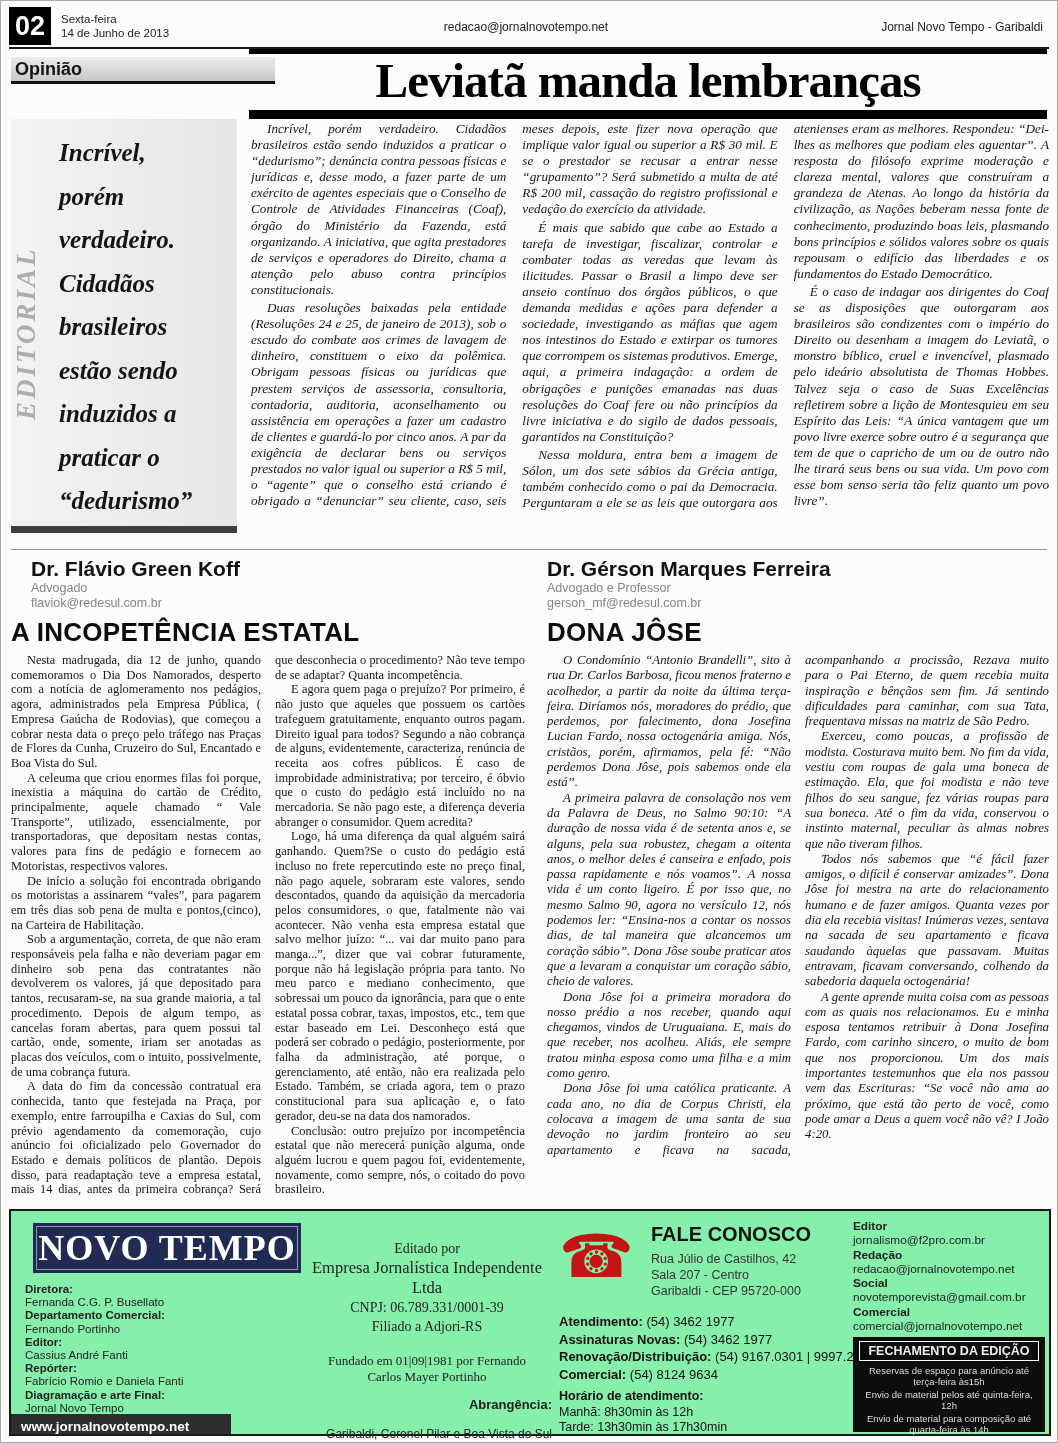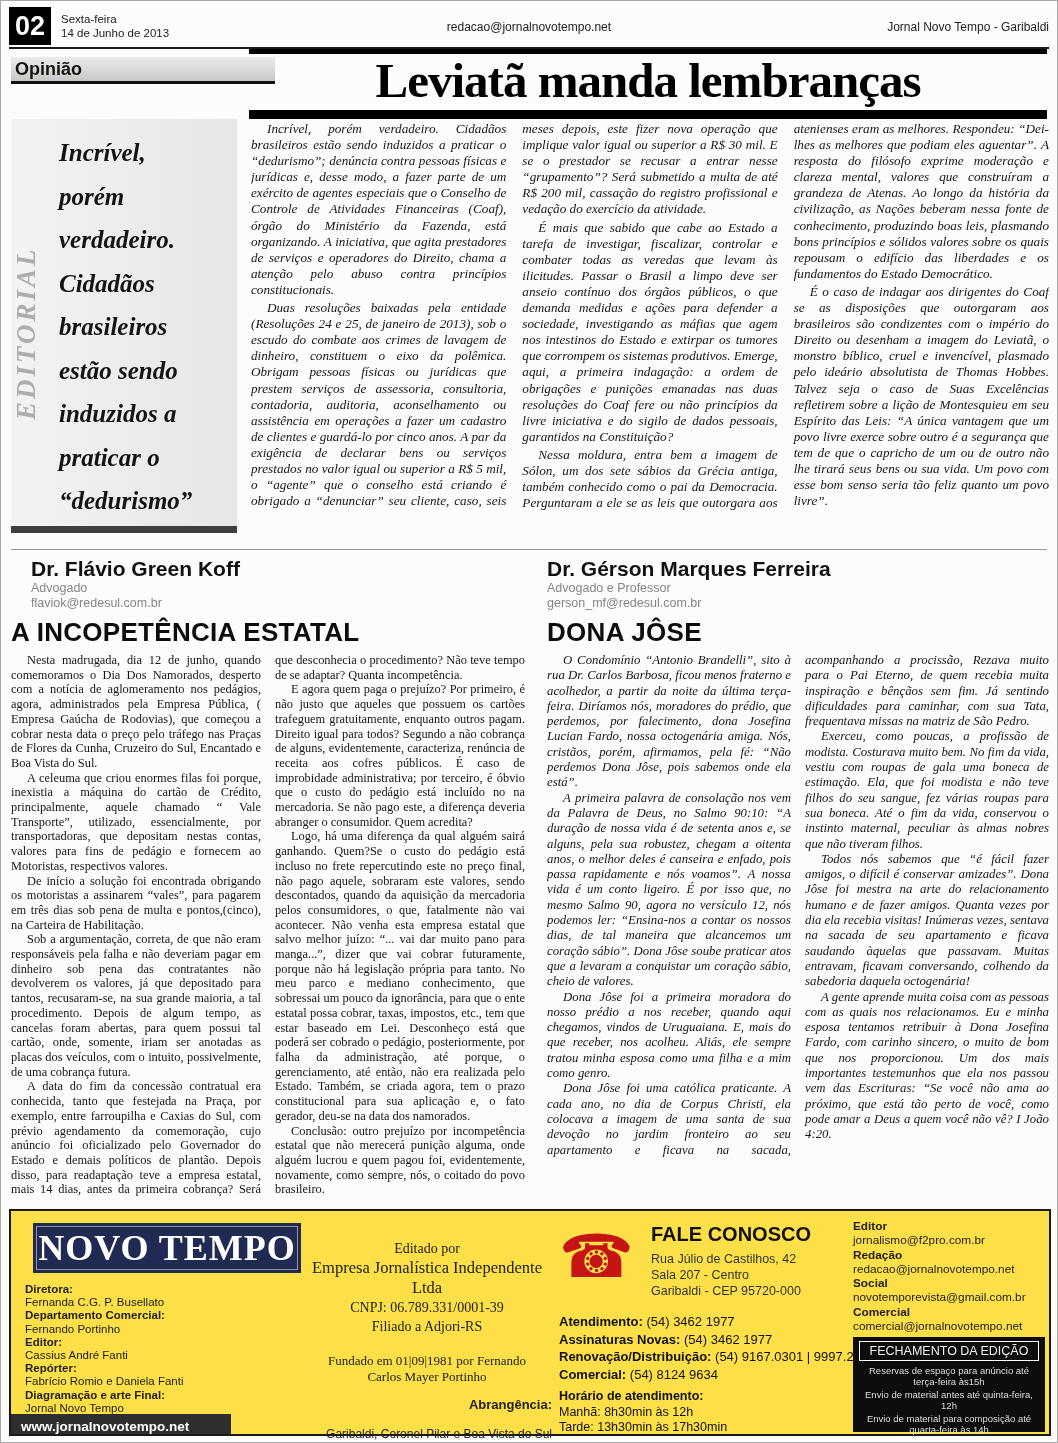--- a/index.html
+++ b/index.html
@@ -2,21 +2,21 @@
 <html lang="pt-BR"><head>
 <meta charset="utf-8">
 <title>Jornal Novo Tempo - 02</title>
 <style>
   * { margin:0; padding:0; box-sizing:border-box; }
   body { background:#d8d8d8; font-family:"Liberation Serif", serif; }
   .page { position:relative; width:1058px; height:1443px; margin:0 auto;
           background:#fcfcfa; color:#111; overflow:hidden; border:1px solid #a9a9a9; }
 
   
-  .masthead { position:absolute; top:6px; left:8px; right:8px; height:38px; }
+  .masthead { position:absolute; top:6px; left:8px; right:14px; height:38px; }
   .pagenum { position:absolute; left:0; top:0; width:42px; height:38px; background:#000;
              color:#fff; font-family:"Liberation Sans",sans-serif; font-weight:bold;
              font-size:27px; text-align:center; line-height:38px; }
   .dateblock { position:absolute; left:52px; top:5px; font-family:"Liberation Sans",sans-serif;
                font-size:11.5px; color:#222; line-height:14px; }
   .mast-email { position:absolute; left:0; right:0; top:13px; text-align:center;
                 font-family:"Liberation Sans",sans-serif; font-size:12px; color:#222; }
   .mast-journal { position:absolute; right:0; top:13px; font-family:"Liberation Sans",sans-serif;
                   font-size:12px; color:#222; }
   .mast-rule { position:absolute; top:46px; left:8px; right:8px; height:2px; background:#1a1a1a; }
@@ -63,21 +63,21 @@
   #title-right { left:546px; }
 
   .article-body { position:absolute; top:652px; height:548px; column-count:2; column-gap:14px;
                   text-align:justify; color:#151515; overflow:hidden; hyphens:auto; }
   .article-body p { text-indent:16px; margin:0; }
   #body-left  { left:10px;  width:514px; font-size:12.4px; line-height:14.7px; }
   #body-right { left:546px; width:502px; font-size:12.8px; line-height:15.3px; font-style:italic; }
 
   
   .footer { position:absolute; left:8px; top:1208px; width:1042px; height:227px;
-            border:2px solid #1a1a1a; background:#fde047; }
+            border:2px solid #1a1a1a; background:#86efac; }
   .logo { position:absolute; left:22px; top:12px; width:268px; height:50px; background:#202a52;
           color:#fff; font-family:"Liberation Serif",serif; font-weight:bold; font-size:36px;
           text-align:center; line-height:50px; letter-spacing:1px;
           box-shadow:inset 0 0 0 3px #202a52, inset 0 0 0 4px rgba(255,255,255,.5); }
   .staff { position:absolute; left:14px; top:72px; font-family:"Liberation Sans",sans-serif;
            font-size:11.5px; line-height:13.2px; color:#222; }
   .staff .lbl { font-weight:bold; }
   .website { position:absolute; left:0; bottom:0; width:220px; height:20px; background:#2e2e2e;
              color:#fff; font-family:"Liberation Sans",sans-serif; font-weight:bold;
              font-size:13.5px; line-height:26px; padding-left:10px; }
@@ -108,21 +108,21 @@
   .hours .hl { font-weight:bold; }
   .hours p { margin:0; }
 
   .emails { position:absolute; left:842px; top:8px; width:192px;
             font-family:"Liberation Sans",sans-serif; font-size:11.8px; line-height:14.3px;
             color:#222; }
   .emails .el { font-weight:bold; }
   .deadline { position:absolute; left:842px; top:126px; width:192px; height:95px;
               background:#0d0d0d; color:#eee; text-align:center;
               font-family:"Liberation Sans",sans-serif; }
-  .deadline .dt { font-weight:normal; font-size:12.5px; border:1px solid #fff;
+  .deadline .dt { font-weight:bold; font-size:12.5px; border:1px solid #fff;
                   margin:4px 6px 4px; padding:2px 0; }
   .deadline p { font-size:9.5px; line-height:11px; margin:0 4px 2px; color:#dedede; }
 </style>
 </head>
 <body>
 
 <div class="page">
 
   <header class="masthead">
     <div class="pagenum">02</div>
@@ -258,19 +258,19 @@
       <div class="el">Social</div>
       <div>novotemporevista@gmail.com.br</div>
       <div class="el">Comercial</div>
       <div>comercial@jornalnovotempo.net</div>
     </div>
 
     <div class="deadline">
       <div class="dt">FECHAMENTO DA EDIÇÃO</div>
       <div>
           <p>Reservas de espaço para anúncio até terça-feira às15h</p>
-          <p>Envio de material antes até quinta-feira, 12h</p>
+          <p>Envio de material pelos até quinta-feira, 12h</p>
           <p>Envio de material para composição até quarta-feira às 14h</p>
         </div>
     </div>
 
   </footer>
 </div>
 
 </body></html>

